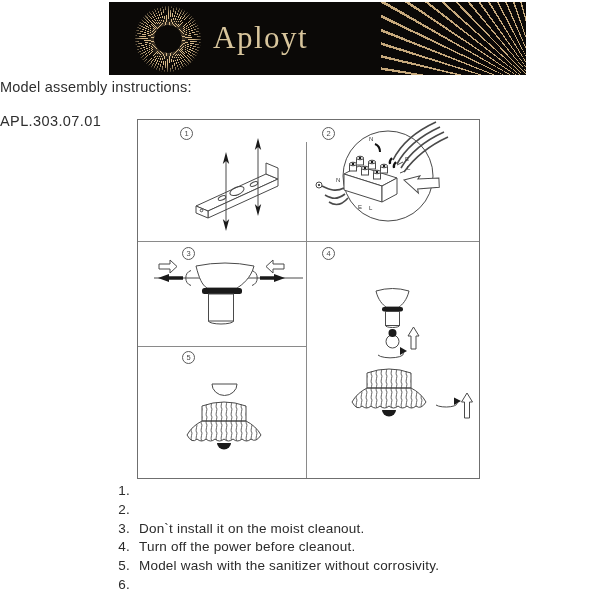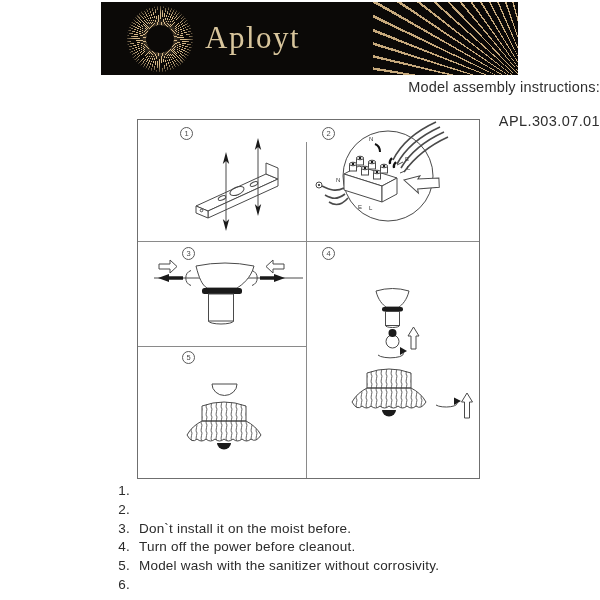--- a/index.html
+++ b/index.html
@@ -2,21 +2,21 @@
 <html><head>
 <meta charset="utf-8">
 <style>
   html,body { margin:0; padding:0; background:#ffffff; }
   .page {
     position:relative; width:600px; height:600px; background:#ffffff;
     font-family:"Liberation Sans", sans-serif; color:#2e2e2e; overflow:hidden;
   }
   
   .banner {
-    position:absolute; left:101px; top:2px; width:417px; height:73px;
+    position:absolute; left:109px; top:2px; width:417px; height:73px;
     background:#0b0907; overflow:hidden;
   }
   .starburst {
     position:absolute; left:26px; top:4px; width:66px; height:66px; border-radius:50%;
     background:repeating-conic-gradient(from 0deg at 50% 50%, #d6b98a 0deg 1.4deg, rgba(0,0,0,0) 1.4deg 5deg);
   }
   .starburst::before {
     content:""; position:absolute; inset:-2px; border-radius:50%;
     background:radial-gradient(circle, rgba(11,9,7,0) 52%, #0b0907 74%);
   }
@@ -27,21 +27,21 @@
   .brand {
     position:absolute; left:104px; top:50%; transform:translateY(-54%);
     font-family:"Liberation Serif", serif; font-size:31px; letter-spacing:1.5px;
     color:#d8c59c; font-weight:400;
   }
   .banner-rays {
     position:absolute; right:0; top:0; width:145px; height:73px;
     background:repeating-conic-gradient(from 0deg at 114% 128%, rgba(209,178,130,0.95) 0deg 0.85deg, rgba(0,0,0,0) 0.85deg 4.1deg);
   }
   
-  .title-block { position:absolute; top:79px; left:0; width:600px; text-align:right; line-height:17px; }
+  .title-block { position:absolute; top:79px; left:0; width:600px; text-align:left; line-height:17px; }
   .title-heading { font-size:14.5px; font-weight:500; letter-spacing:0.2px; }
   .title-model   { font-size:14.5px; font-weight:500; letter-spacing:0.4px;margin-top:17px; }
   
   .diagram {
     position:absolute; left:137px; top:119px; width:341px; height:358px;
     border:1px solid #6f6f6f; background:#fff;
   }
   .divider { position:absolute; background:#8a8a8a; }
   .div-v  { left:168px; top:22px;  width:1px;  height:336px; }
   .div-h1 { left:0;     top:121px; width:341px; height:1px; }
@@ -245,21 +245,21 @@
 
   <div class="instructions">
     <div class="instr-row">
       <span class="instr-num">1.</span>
     </div>
     <div class="instr-row">
       <span class="instr-num">2.</span>
     </div>
     <div class="instr-row">
       <span class="instr-num">3.</span>
-      <span class="instr-text">Don`t install it on the moist before.</span>
+      <span class="instr-text">Don`t install it on the moist cleanout.</span>
     </div>
     <div class="instr-row">
       <span class="instr-num">4.</span>
       <span class="instr-text">Turn off the power before cleanout.</span>
     </div>
     <div class="instr-row">
       <span class="instr-num">5.</span>
       <span class="instr-text">Model wash with the sanitizer without corrosivity.</span>
     </div>
     <div class="instr-row">

